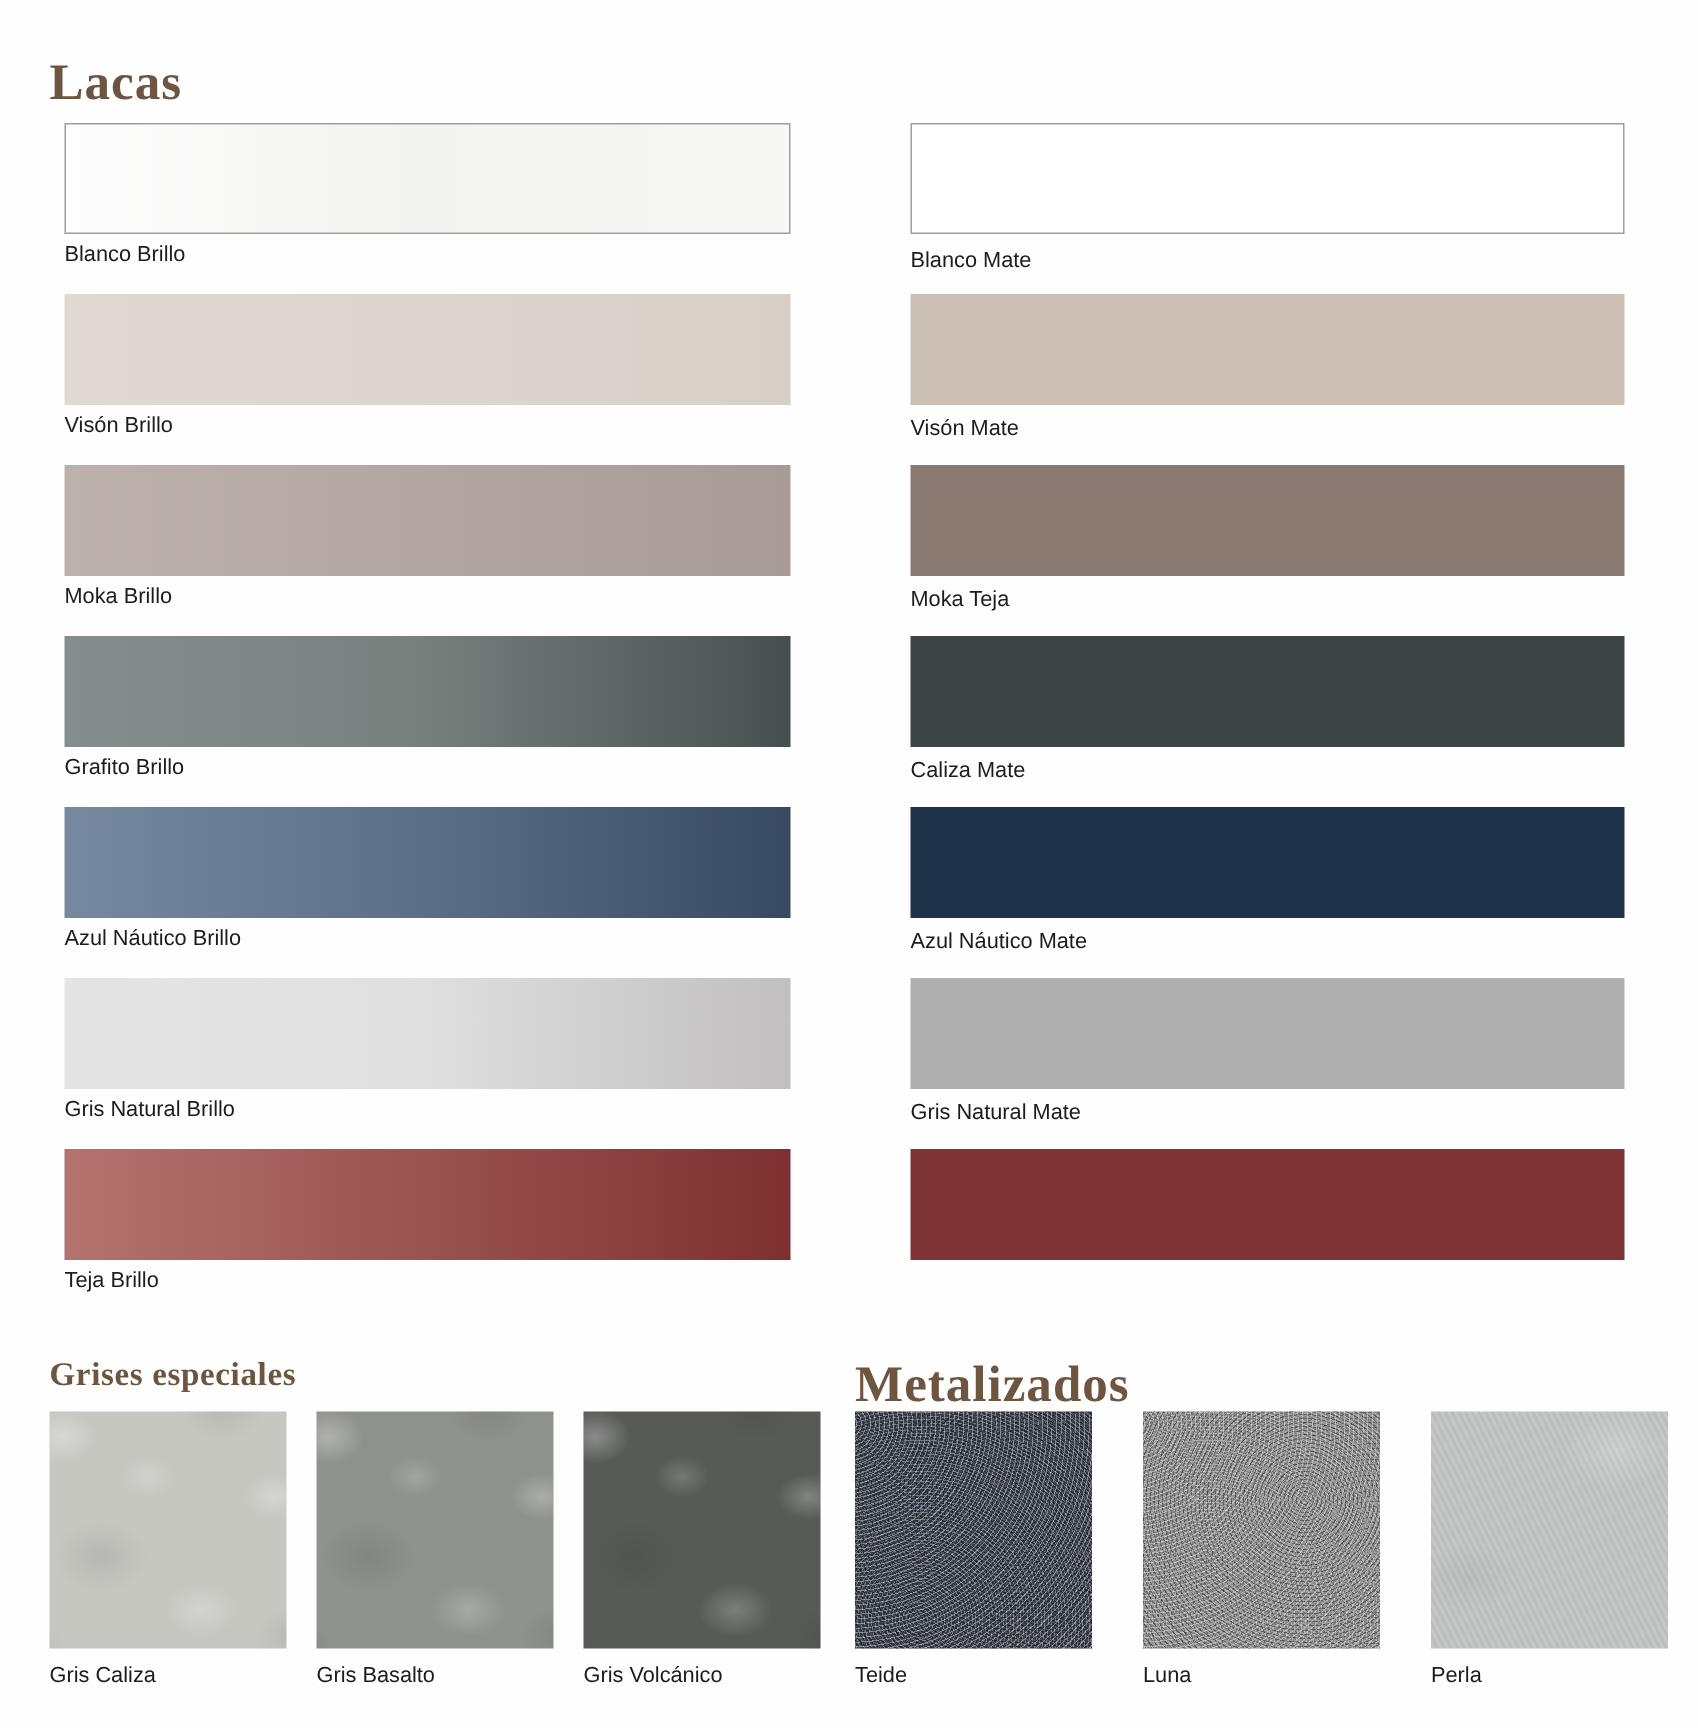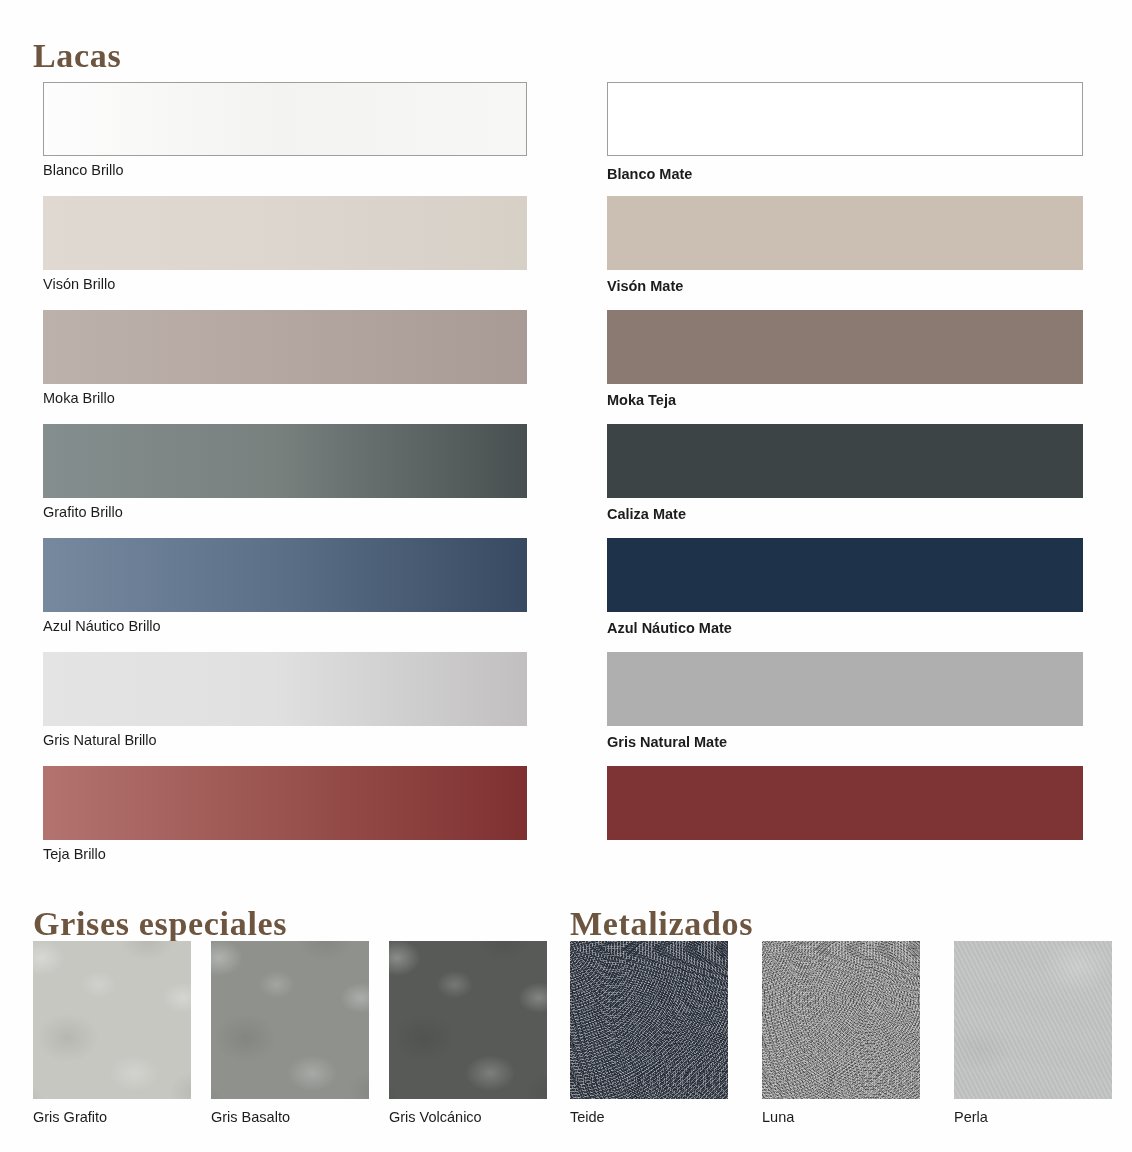--- a/index.html
+++ b/index.html
@@ -31,37 +31,37 @@
   }
   #title-lacas {
     left: 33px;
     top: 12px;
     font-size: 34px;
     line-height: 42px;
   }
   #title-grises {
     left: 33px;
     top: 880px;
-    font-size: 34px;
+    font-size: 22px;
     line-height: 42px;
   }
   #title-metalizados {
     left: 570px;
     top: 880px;
     font-size: 34px;
     line-height: 42px;
   }
 
   
   .bar-col {
     position: absolute;
     top: 82px;
   }
   #col-brillo { left: 33px; width: 494px; }
-  #col-mate   { left: 597px; width: 486px; font-weight: bold; }
+  #col-mate   { left: 597px; width: 486px; }
 
   .bar-item {
     position: relative;
     margin-left: 10px;
   }
   .bar-swatch {
     width: 100%;
     height: 74px;
     box-sizing: border-box;
   }
@@ -221,21 +221,21 @@
       <div class="bar-item">
         <div class="bar-swatch" style="background: rgb(126, 52, 52);"></div>
       </div>
     </div>
 
   <h1 class="section-title" id="title-grises">Grises especiales</h1>
 
   <div class="square-group" id="group-grises">
       <div class="square-item">
         <div class="square-swatch tex-concrete" style="background: rgb(198, 199, 193);"></div>
-        <div class="square-label">Gris Grafito</div>
+        <div class="square-label">Gris Caliza</div>
       </div>
       <div class="square-item">
         <div class="square-swatch tex-concrete" style="background: rgb(143, 145, 141);"></div>
         <div class="square-label">Gris Basalto</div>
       </div>
       <div class="square-item">
         <div class="square-swatch tex-concrete" style="background: rgb(88, 90, 88);"></div>
         <div class="square-label">Gris Volcánico</div>
       </div>
     </div>

